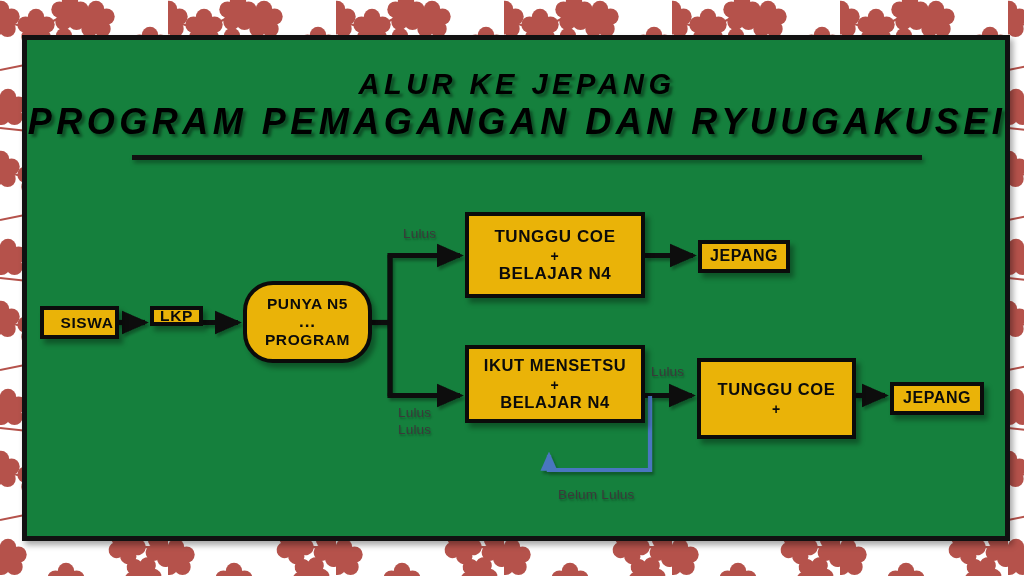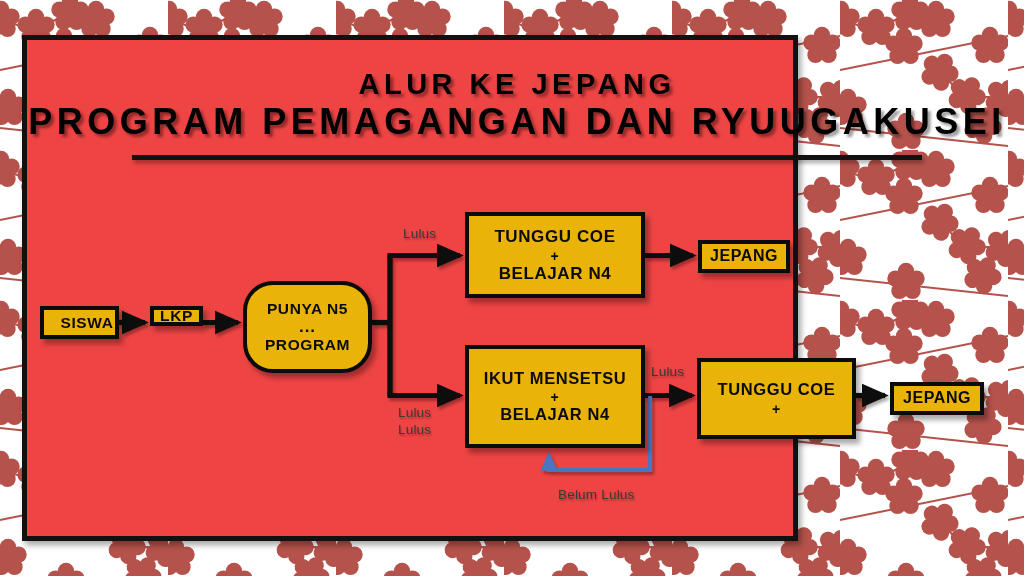--- a/index.html
+++ b/index.html
@@ -24,27 +24,28 @@
     background: #ffffff;
     z-index: 0;
   }
   #sakura-bg svg { display: block; width: 1024px; height: 576px; }
 
   
   #panel {
     position: absolute;
     left: 22px;
     top: 35px;
-    width: 776px;
+    width: 988px;
     height: 506px;
-    background: #ef4444;
+    background: #15803d;
     border: 5px solid #111111;
     box-sizing: border-box;
     z-index: 2;
     box-shadow: 3px 4px 6px rgba(0,0,0,0.35);
+    font-style: italic;
   }
 
   
   #title-block {
     position: absolute;
     left: 0;
     top: 27px;
     width: 980px;
     text-align: center;
     z-index: 3;
@@ -100,24 +101,24 @@
     letter-spacing: 0.6px;
     z-index: 6;
     box-shadow: 4px 5px 5px rgba(0,0,0,0.33);
   }
   .node .ln { display: block; line-height: 1.16; white-space: nowrap; }
   .node .plus { font-size: 14px; line-height: 1.0; margin: 2px 0 1px; }
   .node .dots { font-size: 17px; line-height: 0.9; margin: 1px 0; letter-spacing: 1px; }
 
   #node-siswa   { left: 40px;  top: 306px; width: 79px;  height: 33px; font-size: 15.5px; padding-left: 15px; }
   #node-lkp     { left: 150px; top: 306px; width: 53px;  height: 20px; font-size: 15.5px; }
-  #node-punya   { left: 243px; top: 281px; width: 129px; height: 92px; font-size: 15.5px; border-radius: 30px; }
+  #node-punya   { left: 243px; top: 281px; width: 129px; height: 82px; font-size: 15.5px; border-radius: 30px; }
   #node-tunggu1 { left: 465px; top: 212px; width: 180px; height: 86px; font-size: 17px; }
   #node-jepang1 { left: 698px; top: 240px; width: 92px;  height: 33px; font-size: 16px; }
-  #node-ikut    { left: 465px; top: 345px; width: 180px; height: 103px; font-size: 16.5px; }
+  #node-ikut    { left: 465px; top: 345px; width: 180px; height: 78px; font-size: 16.5px; }
   #node-tunggu2 { left: 697px; top: 358px; width: 159px; height: 81px; font-size: 16.5px; }
   #node-jepang2 { left: 890px; top: 382px; width: 94px;  height: 33px; font-size: 16px; }
 
   
   .edge-label {
     position: absolute;
     color: #3a3a3a;
     font-size: 13.5px;
     font-weight: normal;
     line-height: 1.25;

